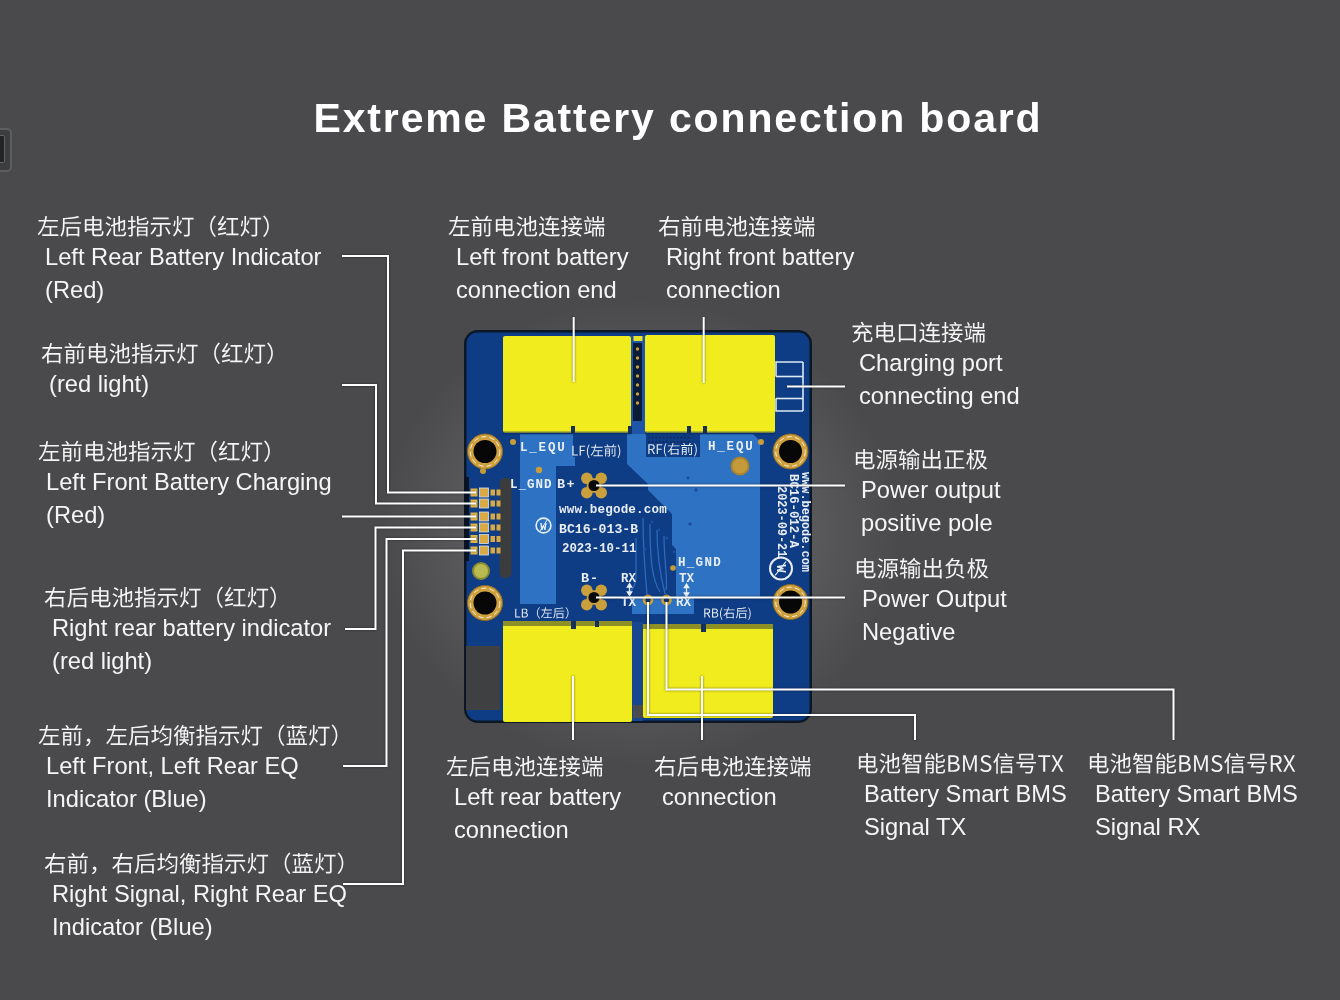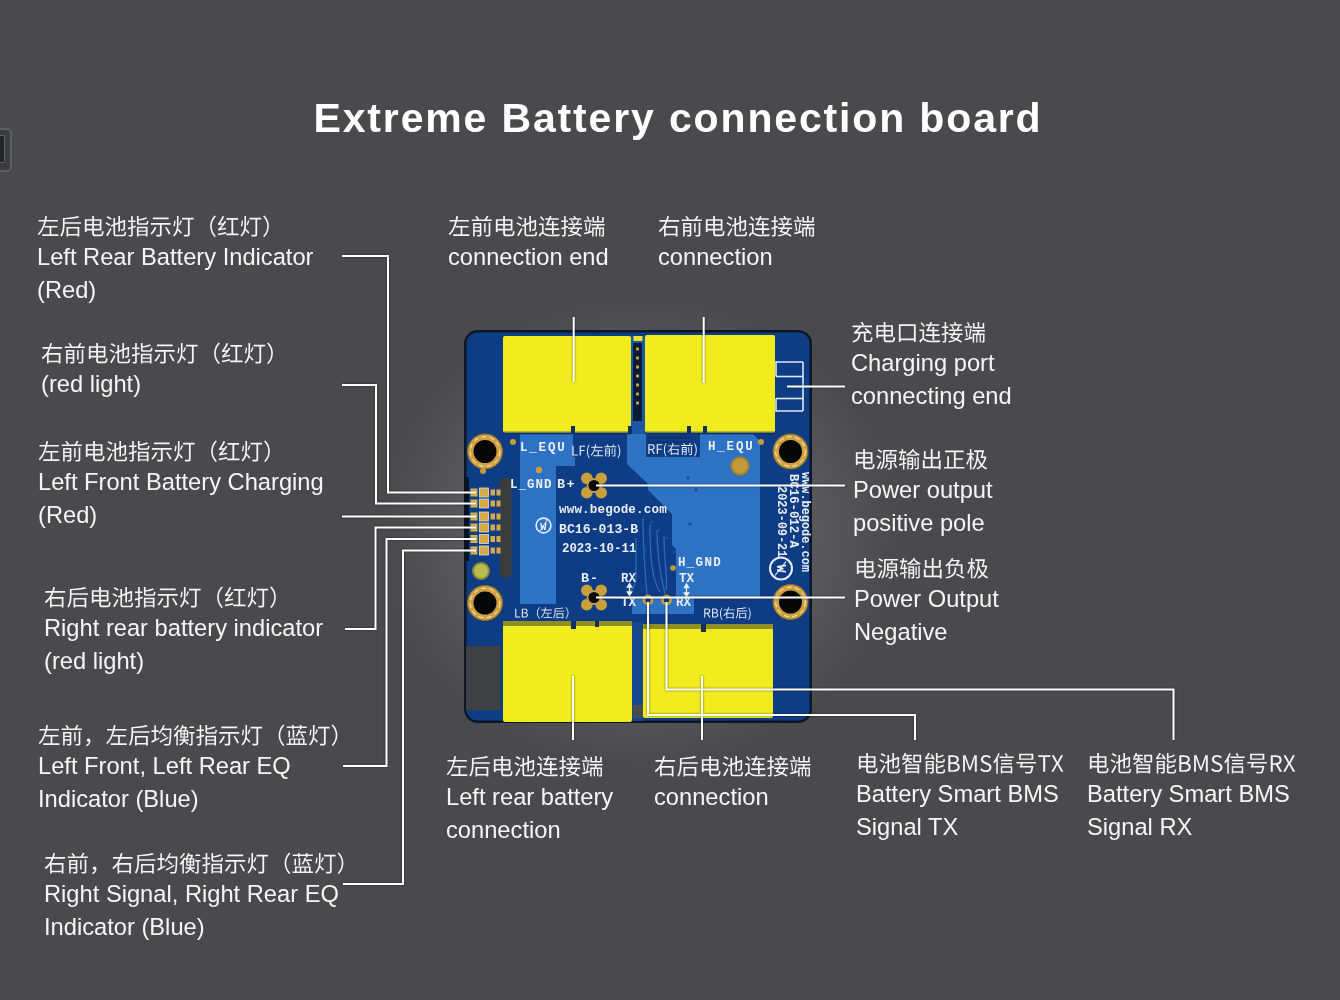--- a/index.html
+++ b/index.html
@@ -4,21 +4,21 @@
 <style>
   html,body{margin:0;padding:0;}
   #stage{position:relative;width:1340px;height:1000px;background:#4a4a4c;overflow:hidden;
     font-family:"Liberation Sans",sans-serif;}
   #backdrop{position:absolute;left:320px;top:245px;width:640px;height:575px;
     background:radial-gradient(ellipse 52% 52% at 50% 50%, rgba(130,131,134,0.8), rgba(130,131,134,0) 78%);}
   #title{position:absolute;left:0;top:95px;width:1356px;text-align:center;color:#ffffff;
     font-size:41px;font-weight:bold;letter-spacing:1.85px;white-space:nowrap;}
   .label{position:absolute;color:#f5f5f5;}
   .label .line{height:32.7px;display:flex;align-items:center;white-space:nowrap;}
-  .label .en{font-size:23.7px;letter-spacing:0;position:relative;top:-2px;}
+  .label .en{font-size:23.7px;letter-spacing:0;position:relative;top:-2px;margin-left:8px;}
   .cjkrun{display:block;}
   #edge-widget{position:absolute;left:-7px;top:128px;width:15px;height:40px;border:2px solid #5d5e60;
     border-radius:5px;background:#3c3d3f;}
   #edge-widget-inner{position:absolute;left:1px;top:5px;width:7px;height:26px;background:#232426;
     border:1px solid #626365;border-radius:2px;}
   svg{display:block;}
   #board-svg,#leader-svg{position:absolute;left:0;top:0;}
   #leader-svg{filter:drop-shadow(0 0 1px rgba(10,10,10,0.55));}
   .silk{font-family:"Liberation Mono","DejaVu Sans Mono",monospace;font-weight:bold;fill:#e9eef4;}
 </style>
@@ -519,36 +519,38 @@
               <use href="#g-5de6" x="0"></use>
               <use href="#g-524d" x="1000"></use>
               <use href="#g-7535" x="2000"></use>
               <use href="#g-6c60" x="3000"></use>
               <use href="#g-8fde" x="4000"></use>
               <use href="#g-63a5" x="5000"></use>
               <use href="#g-7aef" x="6000"></use>
             </g>
           </svg>
         </div>
+        <div class="line en">Left front battery</div>
         <div class="line en">connection end</div>
       </div>
       <div class="label" style="left: 658px; top: 210.9px;">
         <div class="line cn">
           <svg class="cjkrun" width="160" height="24" viewBox="0 0 160 24">
             <g transform="translate(0,19.8) scale(0.0225,-0.0225)" fill="#f5f5f5">
               <use href="#g-53f3" x="0"></use>
               <use href="#g-524d" x="1000"></use>
               <use href="#g-7535" x="2000"></use>
               <use href="#g-6c60" x="3000"></use>
               <use href="#g-8fde" x="4000"></use>
               <use href="#g-63a5" x="5000"></use>
               <use href="#g-7aef" x="6000"></use>
             </g>
           </svg>
         </div>
+        <div class="line en">Right front battery</div>
         <div class="line en">connection</div>
       </div>
       <div class="label" style="left: 851px; top: 316.9px;">
         <div class="line cn">
           <svg class="cjkrun" width="137" height="24" viewBox="0 0 137 24">
             <g transform="translate(0,19.8) scale(0.0225,-0.0225)" fill="#f5f5f5">
               <use href="#g-5145" x="0"></use>
               <use href="#g-7535" x="1000"></use>
               <use href="#g-53e3" x="2000"></use>
               <use href="#g-8fde" x="3000"></use>

